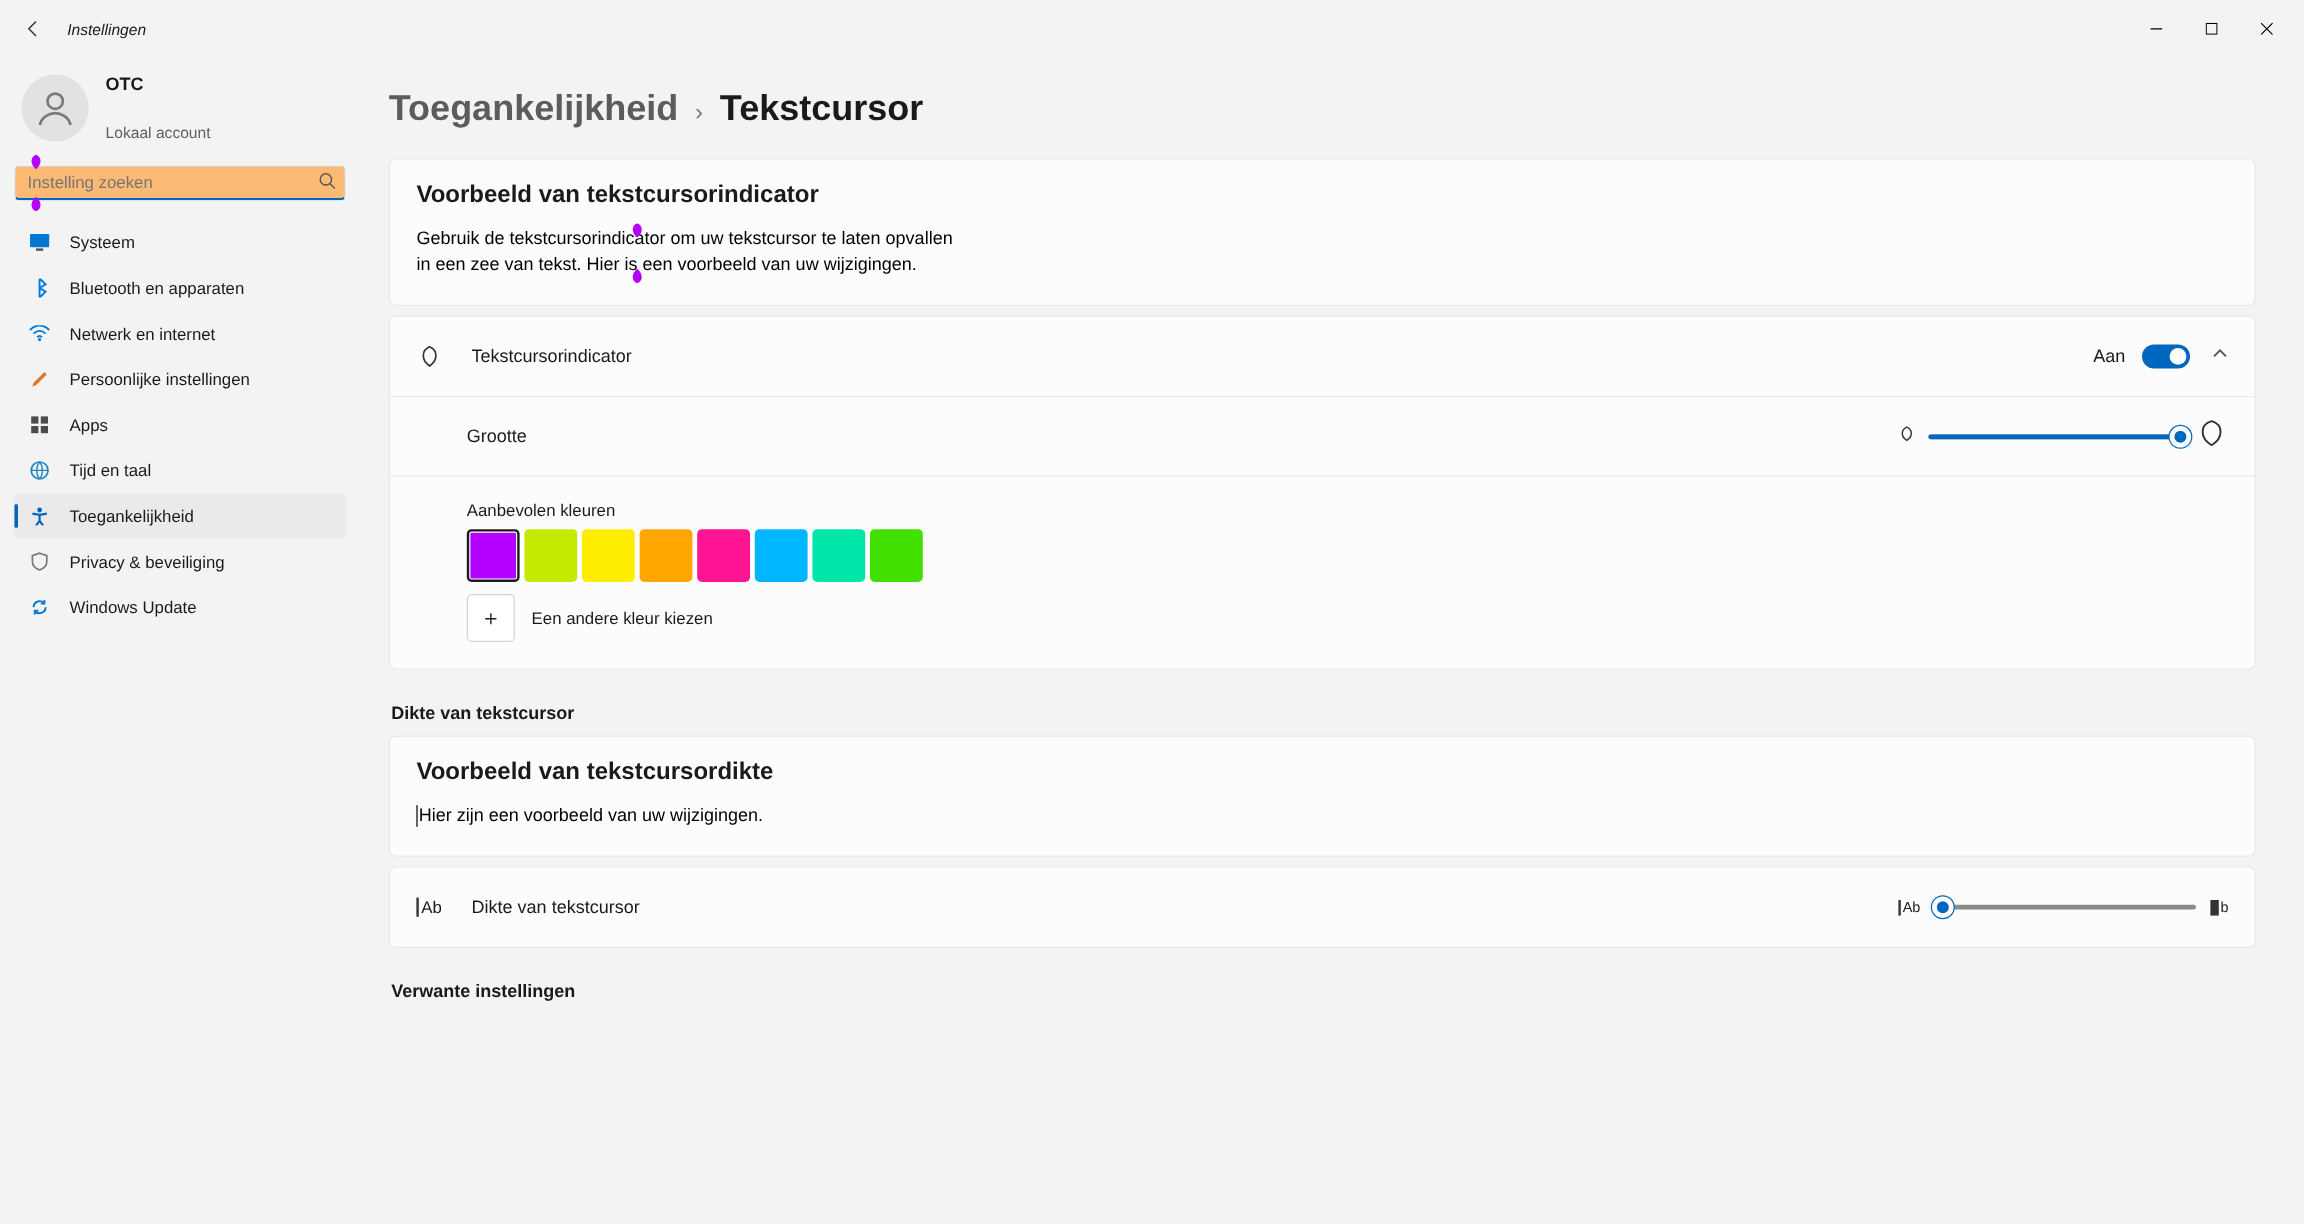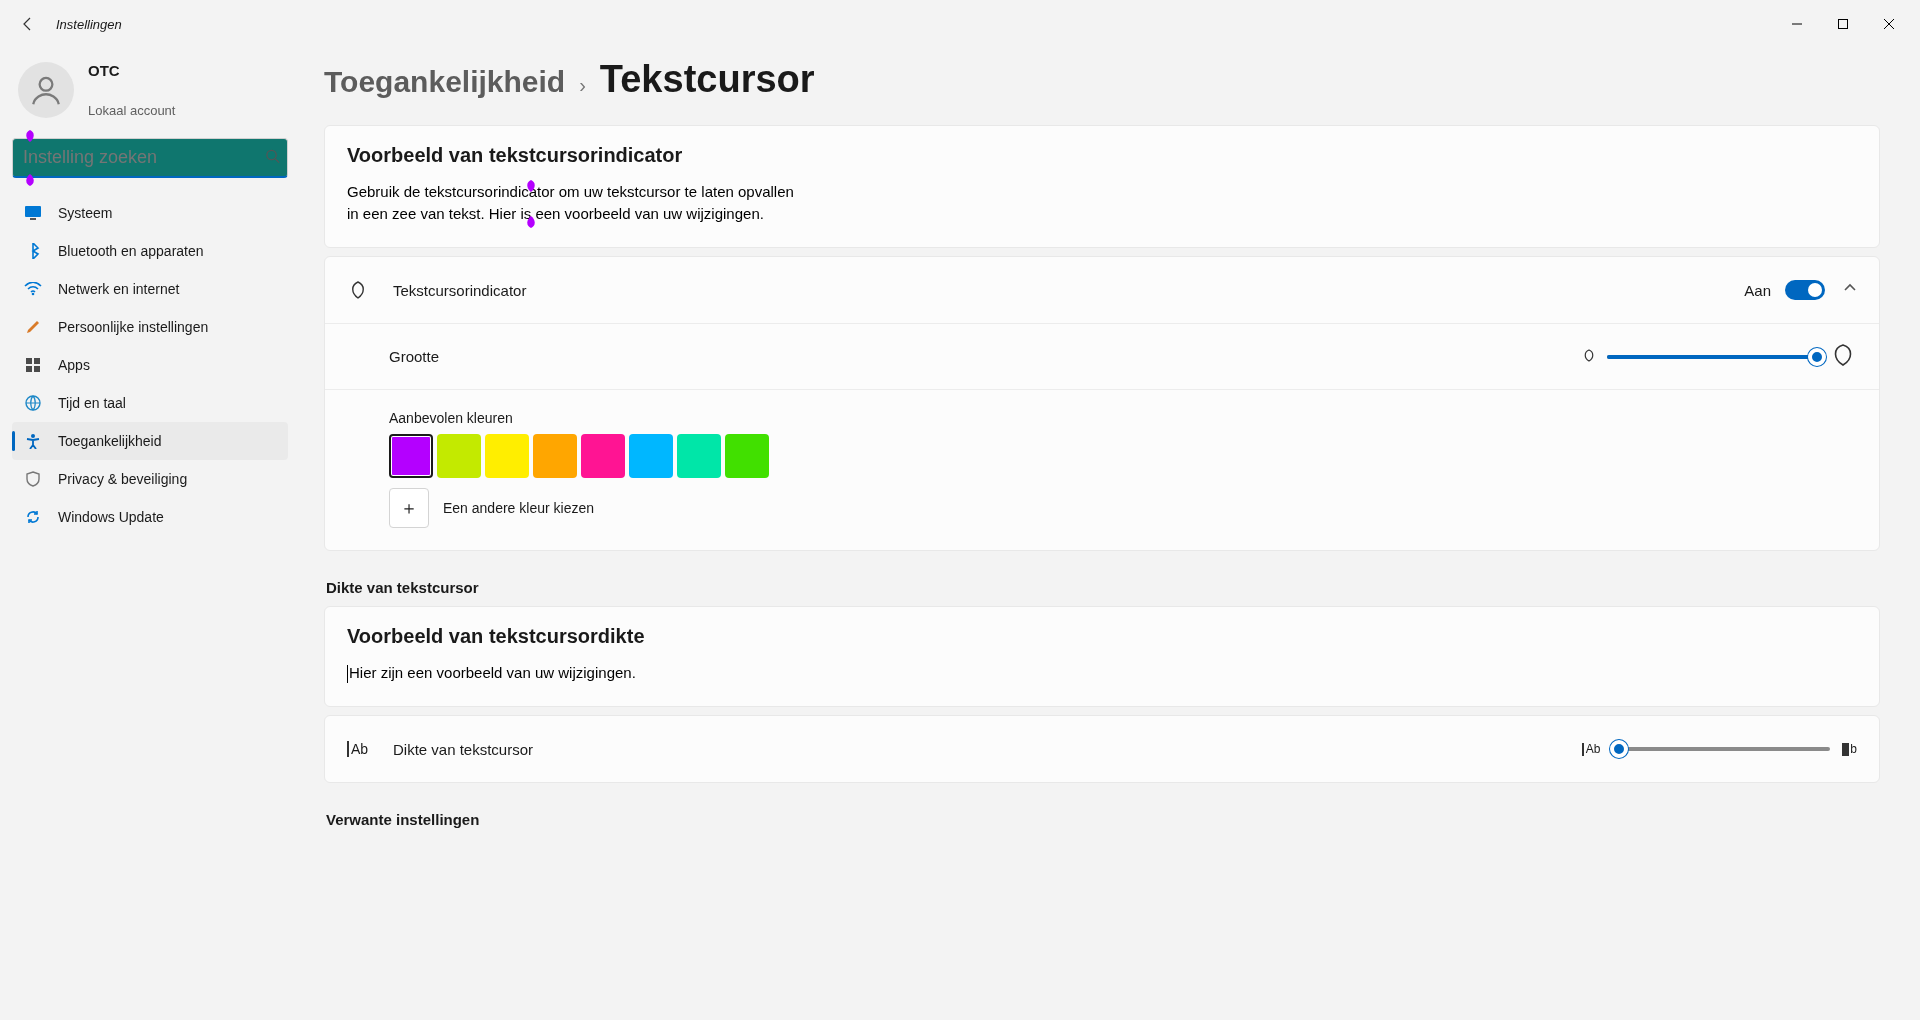--- a/index.html
+++ b/index.html
@@ -14,39 +14,39 @@
 .layout { display: flex; height: calc(1020px - 48px); }
 
 
 .sidebar { width: 300px; padding: 8px 12px 0 12px; }
 .user { display: flex; align-items: center; gap: 14px; padding: 6px 6px 18px 6px; }
 .avatar { width: 56px; height: 56px; border-radius: 50%; background: #e2e2e2; display: flex; align-items: center; justify-content: center; }
 .user-name { font-size: 15px; font-weight: 600; }
 .user-sub { font-size: 13px; color: #5f5f5f; margin-top: 24px; }
 
 .searchwrap { position: relative; margin: 2px 0 16px 0; }
-.search { width: 100%; height: 40px; border: 1px solid #d0d0d0; border-bottom: 2px solid #0067c0; border-radius: 4px; background: #0f766e; padding: 0 36px 0 10px; font-size: 18px; outline: none; }
+.search { width: 100%; height: 29px; border: 1px solid #d0d0d0; border-bottom: 2px solid #0067c0; border-radius: 4px; background: #fdba74; padding: 0 36px 0 10px; font-size: 14px; outline: none; }
 .search-icon-btn { position: absolute; right: 8px; top: 50%; transform: translateY(-50%); }
 
 
 .search-ind { position: absolute; left: 10px; width: 16px; height: 12px; }
 .search-ind.top { top: -10px; }
 .search-ind.bot { bottom: -10px; transform: scaleY(-1); }
 
 .nav-item { display: flex; align-items: center; gap: 16px; height: 38px; padding: 0 12px; border-radius: 4px; font-size: 14px; cursor: default; }
 .nav-item.selected { background: #eaeaea; position: relative; }
 .nav-item.selected::before { content: ""; position: absolute; left: 0; top: 9px; bottom: 9px; width: 3px; background: #0067c0; border-radius: 2px; }
 .nav-icon { width: 18px; height: 18px; display: flex; align-items: center; justify-content: center; }
 
 
 .content { flex: 1; padding: 10px 40px 0 24px; overflow-y: auto; }
 .bc { display: flex; align-items: baseline; gap: 14px; margin-bottom: 24px; }
 .bc-root { font-size: 30px; font-weight: 600; color: #5c5c5c; }
 .bc-sep { font-size: 20px; color: #777; }
-.bc-leaf { font-size: 38px; font-weight: 600; }
+.bc-leaf { font-size: 30px; font-weight: 600; margin-top: 16px; }
 
 .card { background: #fcfcfc; border: 1px solid #e8e8e8; border-radius: 6px; margin-bottom: 8px; }
 .card.pad { padding: 18px 22px 22px 22px; }
 .card-title { font-size: 20px; font-weight: 600; margin-bottom: 14px; }
 .preview-text { font-size: 15px; line-height: 22px; color: #000000; max-width: 460px; }
 
 .row { display: flex; align-items: center; padding: 16px 22px; min-height: 66px; }
 .row + .row, .subrow + .subrow, .row + .subrow { border-top: 1px solid #ececec; }
 .row-icon { width: 26px; margin-right: 20px; display: flex; align-items: center; }
 .row-label { font-size: 15px; flex: 0 0 auto; }

